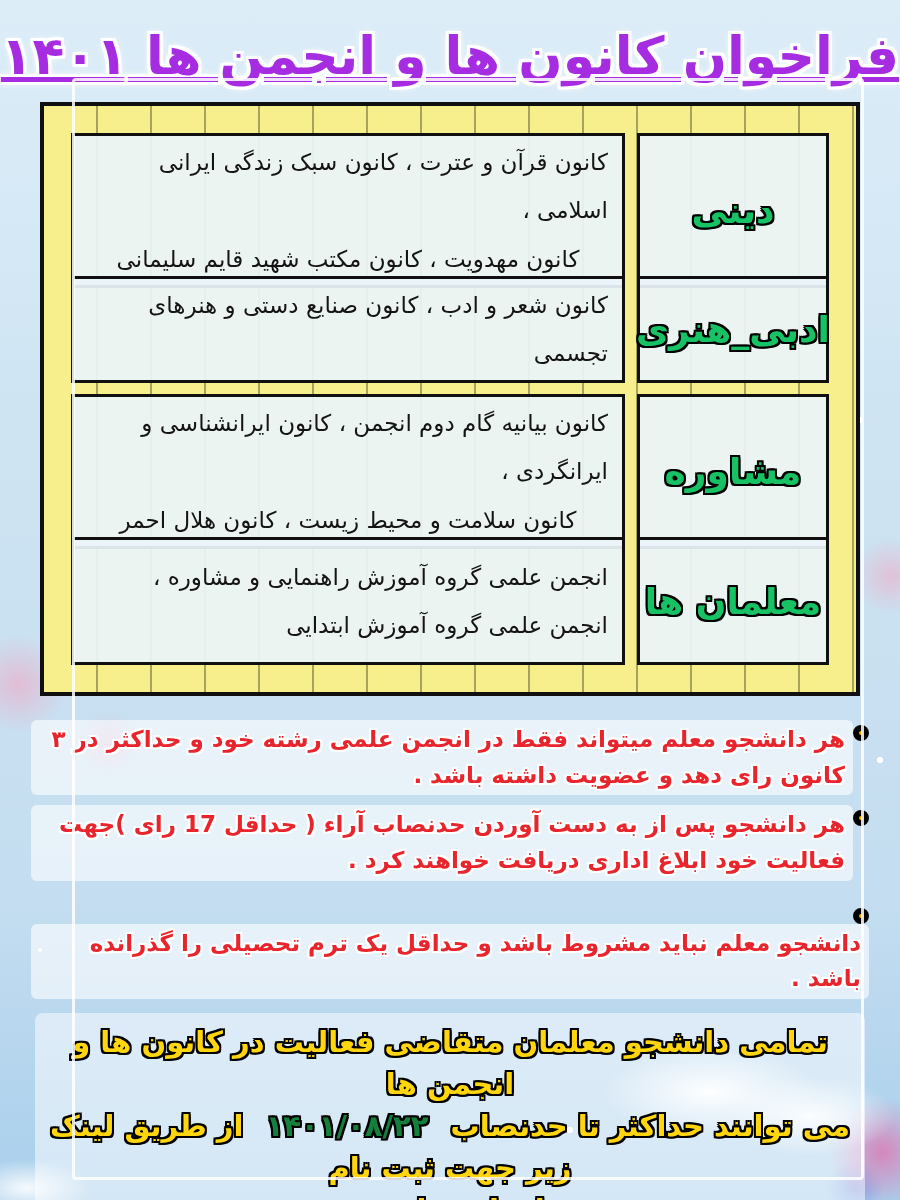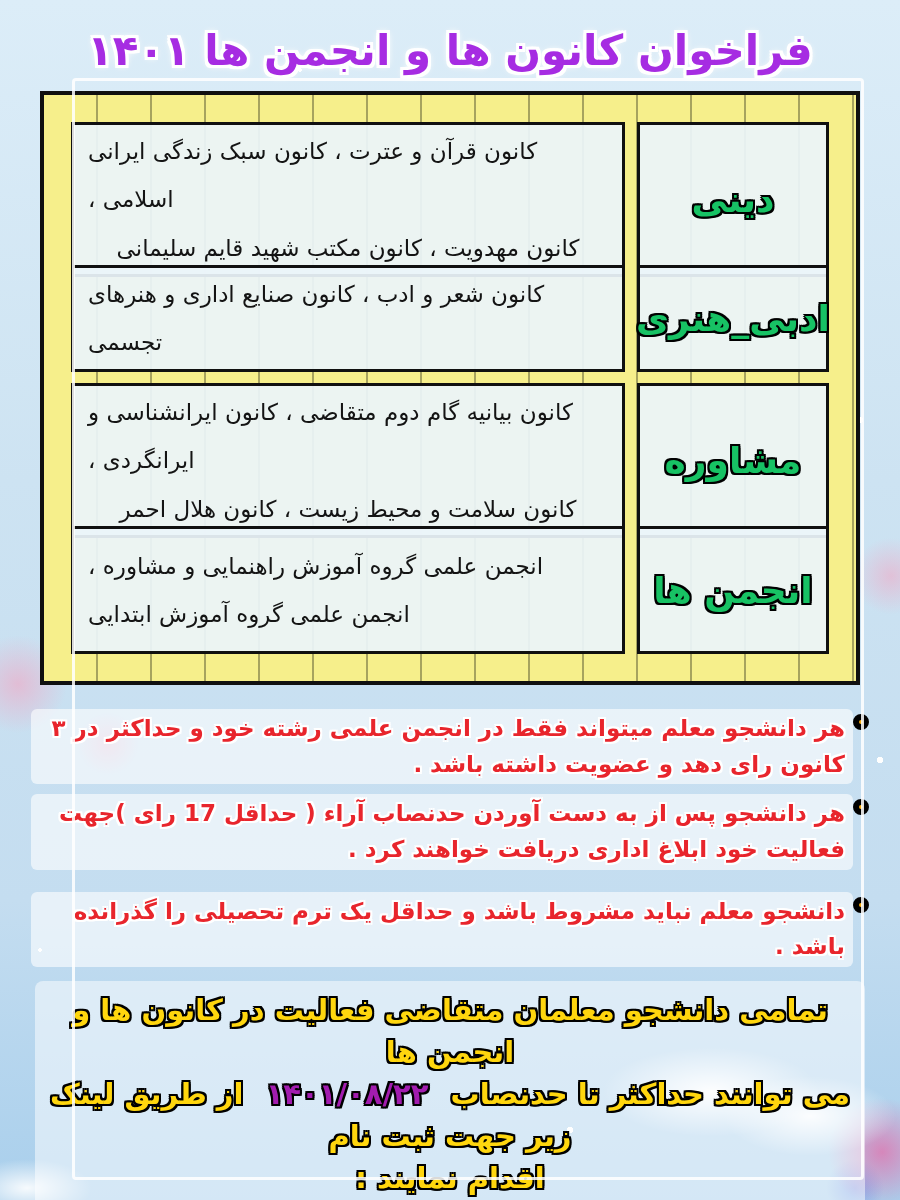--- a/index.html
+++ b/index.html
@@ -61,23 +61,24 @@
       -2px -2px 0 rgba(255,255,255,.95), 0 -2px 0 rgba(255,255,255,.95), 2px -2px 0 rgba(255,255,255,.95),
       -2px 0 0 rgba(255,255,255,.95), 2px 0 0 rgba(255,255,255,.95),
       -2px 2px 0 rgba(255,255,255,.95), 0 2px 0 rgba(255,255,255,.95), 2px 2px 0 rgba(255,255,255,.95);
   }
 
   
   .title {
     margin: 26px auto 0;
     text-align: center;
     direction: rtl;
-    font-size: 42px;
+    font-size: 52px;
     font-weight: bold;
     color: #a62ce2;
+    text-decoration: underline;
   }
 
   
   .clubs-table {
     width: 820px;
     margin: 16px auto 0;
     border: 4px solid #101010;
     background-color: #f6ef8b;
     background-image: repeating-linear-gradient(90deg, transparent 0 52px, rgba(70,70,40,.45) 52px 54px);
     padding: 27px;
@@ -96,49 +97,49 @@
     background: rgba(235,244,250,.93);
     display: flex; flex-direction: column;
     align-items: center; justify-content: center;
   }
   .t-label span {
     font-size: 36px;
     font-weight: bold;
     color: #17c264;
     direction: rtl;
   }
-  .t-content { padding: 2px 14px; text-align: left; direction: rtl; }
+  .t-content { padding: 2px 14px; text-align: right; direction: rtl; }
   .t-content p { font-size: 23px; color: #141414; line-height: 2.1; }
   .t-content p:empty { display: none; }
 
   
   .rules { width: 838px; margin: 24px auto 0; direction: rtl; }
   .rule { display: flex; align-items: flex-start; margin-bottom: 10px; }
-  .rule.last { margin-top: 22px; }
+  .rule.last { margin-top: 22px; flex-direction: column; }
   .dot {
     flex: none; width: 16px; height: 16px;
     border: 6px solid #000; border-radius: 50%;
     background: #f5a90c; margin-top: 5px;
   }
   .rule p {
     font-size: 23px; font-weight: bold; color: #e8252c;
     line-height: 1.55; text-align: right;
     background: rgba(255,255,255,.6);
     border-radius: 6px; padding: 2px 8px;
   }
 
   
   .announce {
     width: 830px; margin: 14px auto 0;
     direction: rtl; text-align: center;
     background: rgba(255,255,255,.5);
     border-radius: 8px; padding: 8px 6px;
   }
   .announce p { font-size: 29px; font-weight: bold; color: #ffd60e; line-height: 1.45; }
-  .announce .date { color: #a21caf; padding: 0 12px; }
+  .announce .date { color: #15803d; padding: 0 12px; }
 
   
   .url-banner {
     width: 816px; height: 82px; margin: 12px auto 0;
     border: 3px solid #fff;
     background: linear-gradient(180deg, #bcdcf1 0%, #abd2ec 60%, #9fcbe9 100%);
     position: relative;
     display: flex; align-items: center; justify-content: center;
     overflow: hidden;
   }
@@ -166,38 +167,38 @@
         <p>کانون قرآن و عترت ، کانون سبک زندگی ایرانی اسلامی ،</p>
         <p>کانون مهدویت ، کانون مکتب شهید قایم سلیمانی</p>
       </div>
     </div>
 
     <div class="t-row">
       <div class="t-cell t-label">
         <span class="ol-black">ادبی_هنری</span>
       </div>
       <div class="t-cell t-content">
-        <p>کانون شعر و ادب ، کانون صنایع اداری و هنرهای تجسمی</p>
+        <p>کانون شعر و ادب ، کانون صنایع دستی و هنرهای تجسمی</p>
 
       </div>
     </div>
 
     <div class="t-row">
       <div class="t-cell t-label">
         <span class="ol-black">مشاوره</span>
       </div>
       <div class="t-cell t-content">
-        <p>کانون بیانیه گام دوم متقاضی ، کانون ایرانشناسی و ایرانگردی ،</p>
+        <p>کانون بیانیه گام دوم انجمن ، کانون ایرانشناسی و ایرانگردی ،</p>
         <p>کانون سلامت و محیط زیست ، کانون هلال احمر</p>
       </div>
     </div>
 
     <div class="t-row">
       <div class="t-cell t-label">
-        <span class="ol-black">انجمن ها</span>
+        <span class="ol-black">معلمان ها</span>
       </div>
       <div class="t-cell t-content">
         <p>انجمن علمی گروه آموزش راهنمایی و مشاوره ، انجمن علمی گروه آموزش ابتدایی</p>
       </div>
     </div>
 
   </div>
 
   <div class="rules" dir="rtl">
     <div class="rule">

